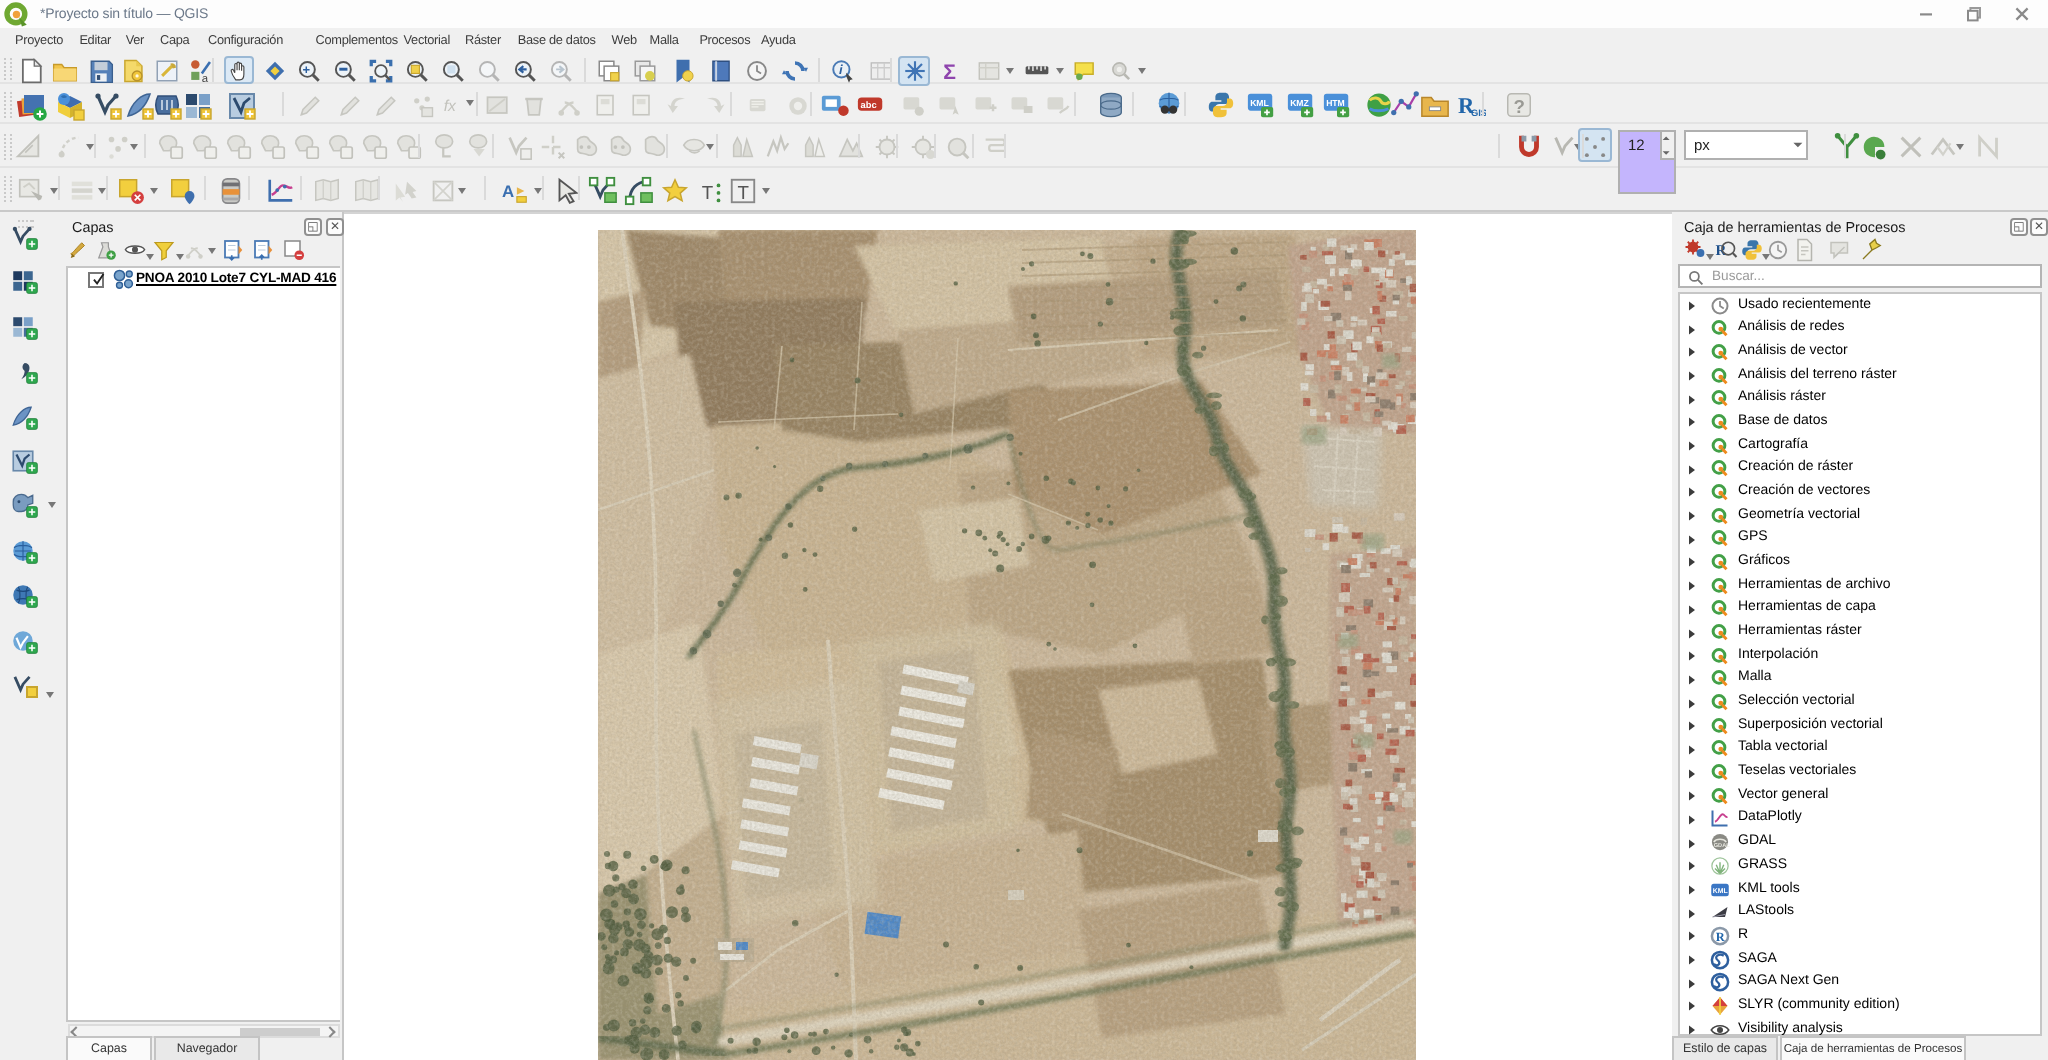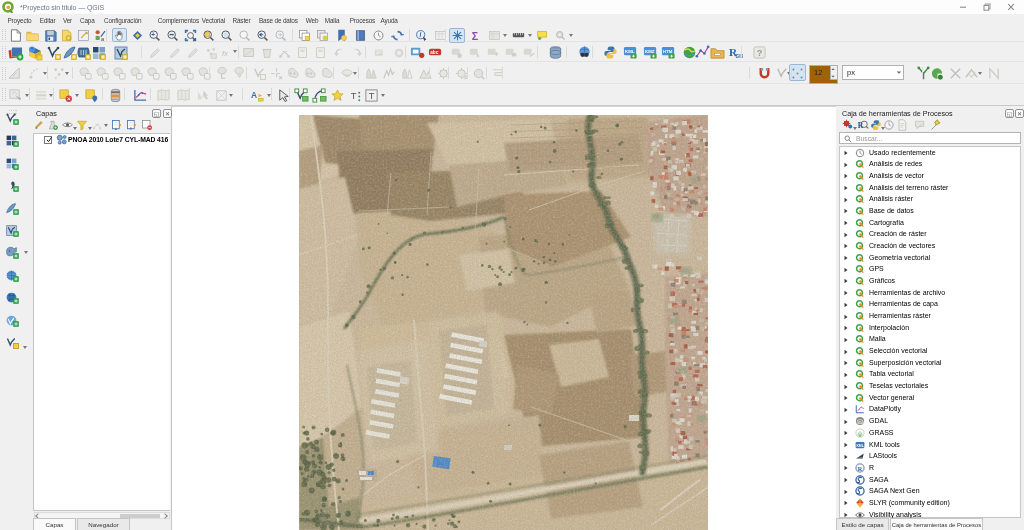--- a/index.html
+++ b/index.html
@@ -547,21 +547,21 @@
     </svg>
 <div class="dd" style="left:787px;top:72px"></div>
 <div class="abs" style="left:789px;top:64px;width:17px;height:17px;background:#d4e4f2;border:1px solid #9ab8d4;border-radius:2px"></div>
 <svg class="ic" style="left:791px;top:67px" width="13" height="13" viewBox="0 0 16 16">
       <circle cx="3" cy="3" r="1.2" fill="#888"></circle>
       <circle cx="13" cy="3" r="1.2" fill="#888"></circle>
       <circle cx="8" cy="8" r="1.2" fill="#888"></circle>
       <circle cx="3" cy="13" r="1.2" fill="#888"></circle>
       <circle cx="13" cy="13" r="1.2" fill="#888"></circle>
     </svg>
-<div class="abs" style="left:809px;top:65px;width:29px;height:19px;background:#a16207;border:1px solid #b0b0b0;font-size:7.5px;color:#222;line-height:14px;padding-left:4px">12</div>
+<div class="abs" style="left:809px;top:65px;width:29px;height:32px;background:#c4b5fd;border:1px solid #b0b0b0;font-size:7.5px;color:#222;line-height:14px;padding-left:4px">12</div>
 <div class="abs" style="left:830px;top:65px;width:8px;height:15px;background:#f0f0f0;border:1px solid #b0b0b0"></div>
 <svg class="ic" style="left:830px;top:66px" width="7" height="7" viewBox="0 0 16 16">
       <path d="M3 9l4-4 4 4z" fill="#666"></path>
     </svg>
 <svg class="ic" style="left:830px;top:73px" width="7" height="7" viewBox="0 0 16 16">
       <path d="M3 6l4 4 4-4z" fill="#666"></path>
     </svg>
 <div class="abs" style="left:842px;top:65px;width:62px;height:15px;background:#fff;border:1px solid #b0b0b0;font-size:7.5px;color:#222;line-height:14px;padding-left:4px">px</div>
 <svg class="ic" style="left:895px;top:68px" width="9" height="9" viewBox="0 0 16 16">
       <path d="M3 6l4 4 4-4z" fill="#666"></path>

